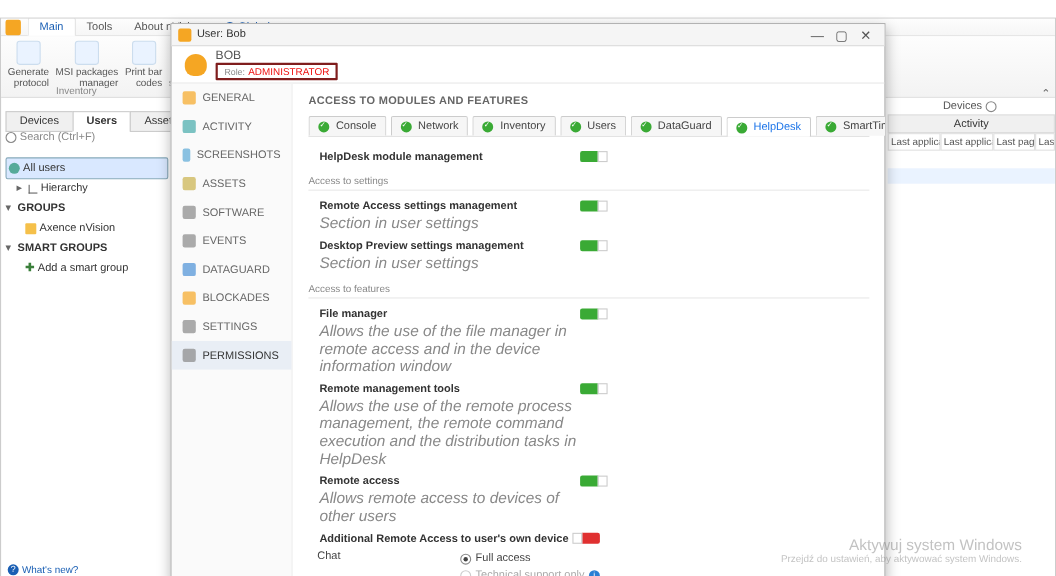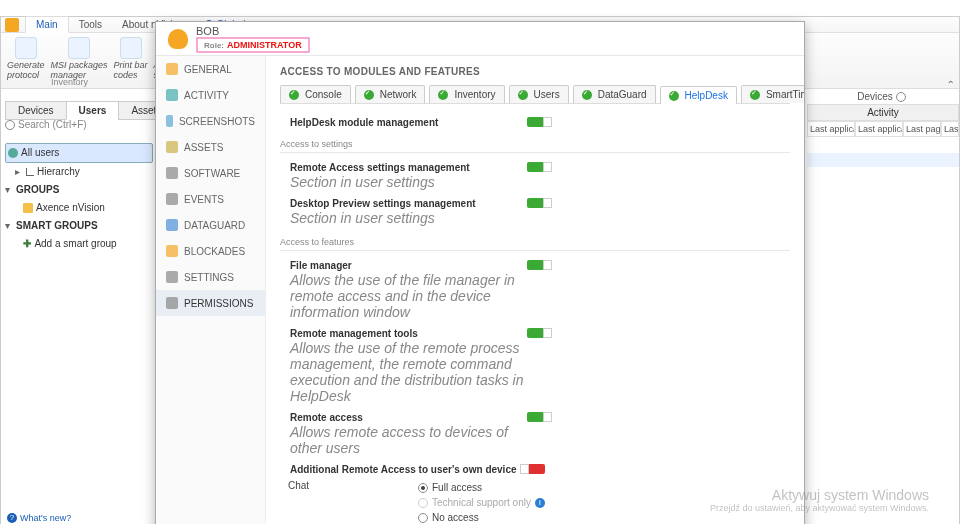--- a/index.html
+++ b/index.html
@@ -11,21 +11,21 @@
 .app-icon { width:14px; height:14px; background:#f5a623; border-radius:2px; margin-right:6px; }
 .ribbon-tab { padding:2px 10px; color:#555; }
 .ribbon-tab.sel { background:#fff; border:1px solid #ddd; border-bottom:1px solid #fff; border-radius:2px 2px 0 0; color:#1a5fb4; }
 .ribbon-extra { margin-left:10px; color:#1a5fb4; display:flex; align-items:center; gap:3px; }
 .globe-icon { width:10px;height:10px;border:1px solid #1a5fb4;border-radius:50%; }
 
 .ribbon-body { height:56px; background:linear-gradient(#fdfdfd,#f3f3f3); border-bottom:1px solid #ddd; display:flex; align-items:flex-start; padding:4px 6px; gap:6px; }
 .rgrp { display:flex; flex-direction:column; align-items:center; font-size:9px; color:#555; gap:2px; }
 .ricon { width:22px; height:22px; border:1px solid #cde; background:#eaf3ff; border-radius:3px; }
 .rsep { width:1px; height:46px; background:#ddd; margin:0 4px; }
-.rlabel { font-size:9px; text-align:left; line-height:1.1;font-style:italic; }
+.rlabel { font-size:9px; text-align:right; line-height:1.1; }
 .rgrouplabel { font-size:9px; color:#888; position:absolute; top:60px; left:50px; }
 
 
 .left-tabs { position:absolute; top:84px; left:4px; display:flex; font-size:10px; }
 .ltab { padding:3px 12px; border:1px solid #ccc; background:#f0f0f0; margin-right:-1px; cursor:pointer; }
 .ltab.sel { background:#fff; border-bottom:1px solid #fff; font-weight:600; }
 .search-row { position:absolute; top:102px; left:4px; width:140px; display:flex; align-items:center; font-size:10px; color:#888; }
 .search-ic { width:10px;height:10px;border:1px solid #888;border-radius:50%; margin-right:3px;}
 .tree { position:absolute; top:116px; left:4px; width:148px; font-size:10px; line-height:16px; }
 .tree .node { display:flex; align-items:center; gap:3px; padding:1px 2px; cursor:pointer;}
@@ -46,21 +46,21 @@
 
 
 .dlg { position:absolute; left:154px; top:4px; width:650px; height:510px; background:#fff; border:1px solid #aaa; box-shadow:0 4px 12px rgba(0,0,0,.3); display:flex; flex-direction:column;}
 .dlg-title { height:20px; background:#f5f5f5; display:flex; align-items:center; padding:0 6px; border-bottom:1px solid #ddd; font-size:10px;}
 .dlg-title .ticon { width:12px;height:12px;background:#f5a623;border-radius:2px;margin-right:5px;}
 .dlg-title .spacer{flex:1;}
 .winbtn { width:22px; text-align:center; color:#555; font-size:12px; cursor:pointer;}
 .dlg-head { height:34px; display:flex; align-items:center; padding:4px 12px; gap:8px; border-bottom:1px solid #e8e8e8;}
 .uicon { width:20px;height:20px; background:#f5a623; border-radius:50% 50% 40% 40%; }
 .uname { font-size:11px; color:#555;}
-.urole { border:2px solid #f9a8d4; color:#e11; font-size:9px; padding:1px 6px; border-radius:1px;font-weight:bold;}
+.urole { border:2px solid #7f1d1d; color:#e11; font-size:9px; padding:1px 6px; border-radius:1px;}
 .urole .lab{color:#888;font-size:8px;margin-right:3px;}
 
 .dlg-body { flex:1; display:flex; overflow:hidden;}
 .dlg-side { width:110px; background:#fafafa; border-right:1px solid #eee;}
 .side-item { display:flex; align-items:center; gap:6px; padding:7px 10px; font-size:10px; color:#666; cursor:pointer;}
 .side-item.sel { background:#e9eef5; color:#333;}
 .sic { width:12px;height:12px;border-radius:2px; opacity:.7;}
 .sic-gen{background:#f5a623;}
 .sic-act{background:#4aa;}
 .sic-scr{background:#5aa8d6;}
@@ -199,20 +199,28 @@
       <div style="width:48px">Last application</div>
       <div style="width:48px">Last application tit</div>
       <div style="width:38px">Last page URL</div>
       <div style="width:18px">Last</div>
     </div>
     <div style="height:16px;"></div>
     <div style="height:14px;background:#eaf3ff;"></div>
   </div>
 
   <div class="dlg">
+    <div class="dlg-title">
+      <span class="ticon"></span>
+      <span>User: Bob</span>
+      <span class="spacer"></span>
+      <span class="winbtn">—</span>
+      <span class="winbtn">▢</span>
+      <span class="winbtn">✕</span>
+    </div>
     <div class="dlg-head">
       <span class="uicon"></span>
       <div>
         <div class="uname">BOB</div>
         <div class="urole"><span class="lab">Role:</span><span>ADMINISTRATOR</span></div>
       </div>
     </div>
     <div class="dlg-body">
       <div class="dlg-side">
         <div class="side-item">

